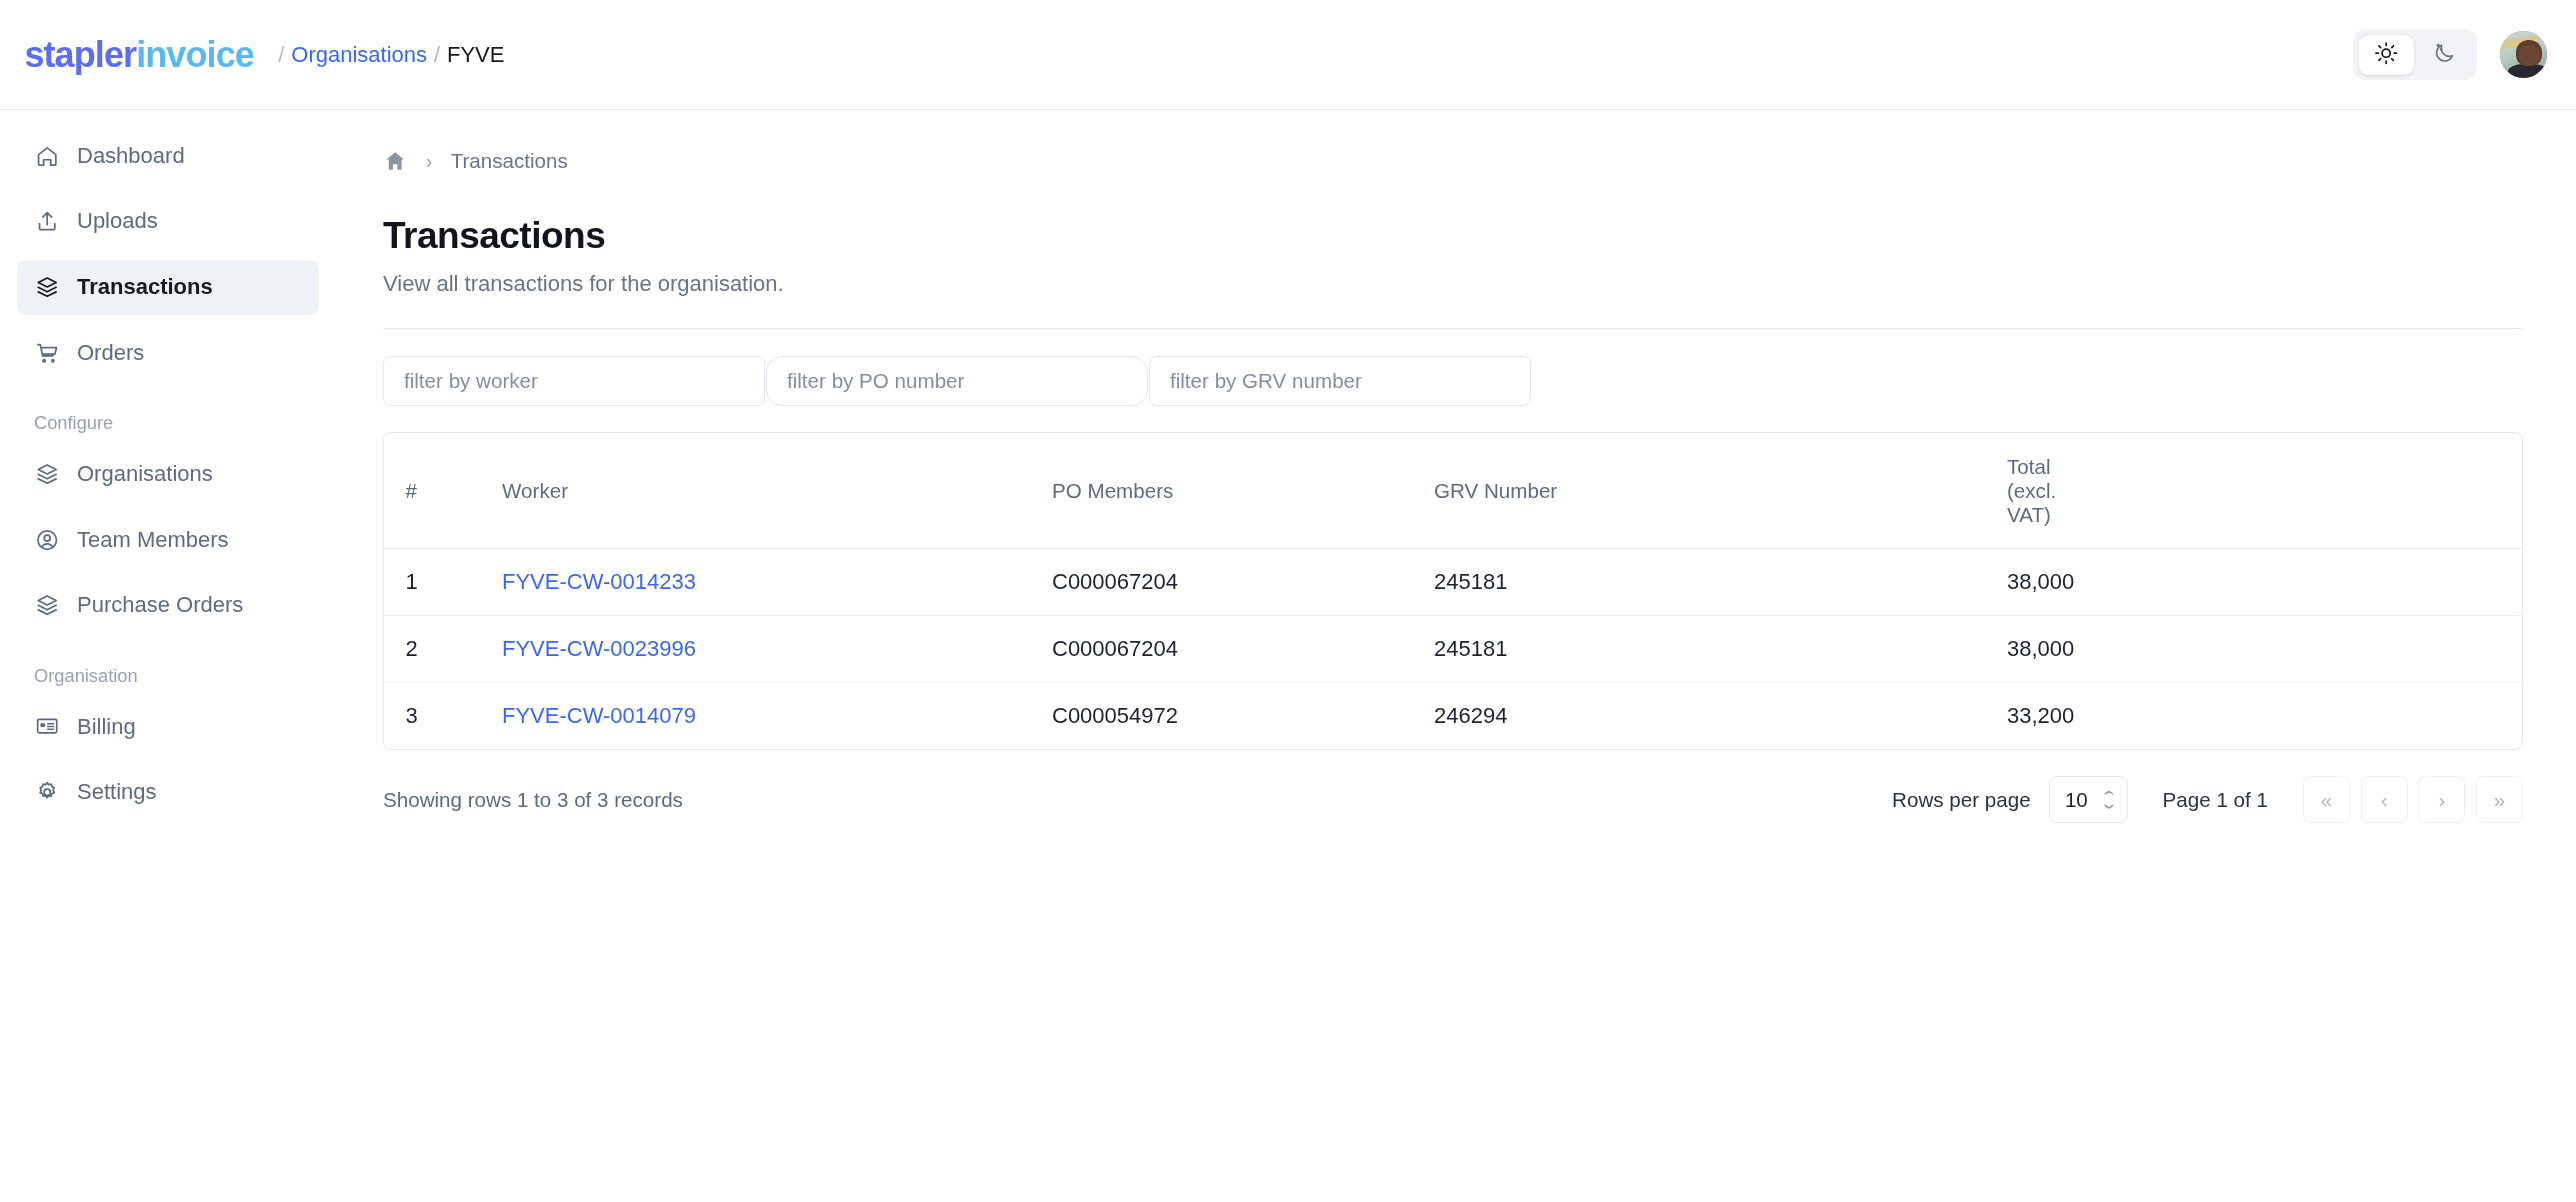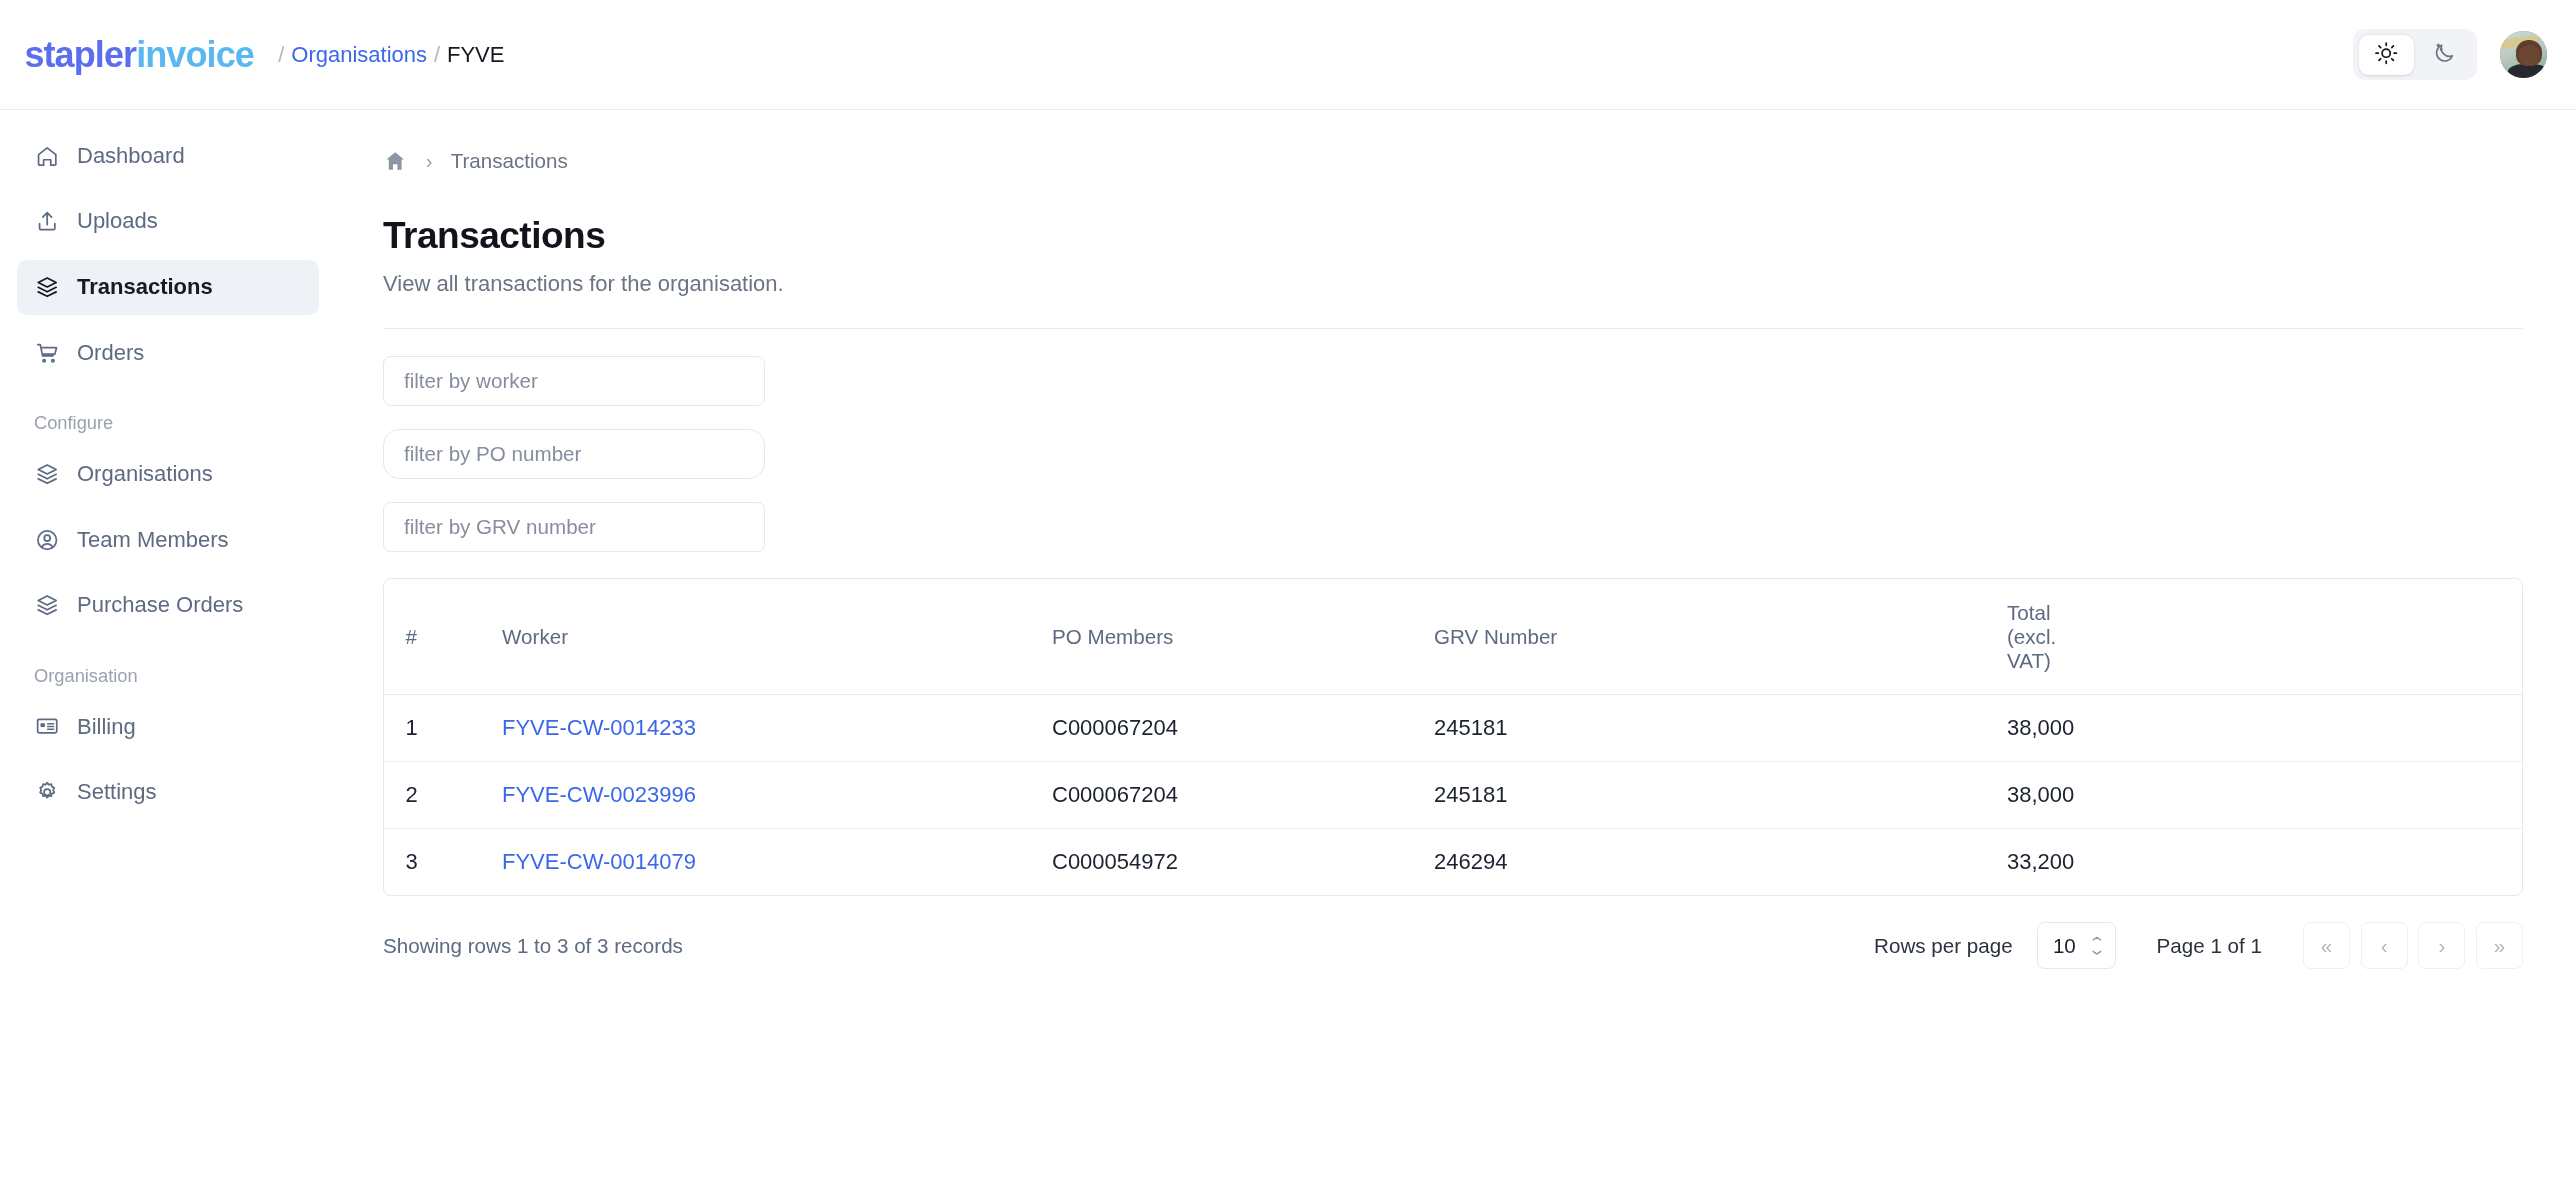--- a/index.html
+++ b/index.html
@@ -127,21 +127,21 @@
     margin-top: 13.8px;
     font-size: 22px;
     color: #6b7484;
   }
   .divider {
     margin-top: 31px;
     border-bottom: 0.8px solid #e8ebf0;
   }
 
   
-  .filters { display: flex; gap: 23px; margin-top: 27.5px; flex-direction: column; }
+  .filters { display: flex; gap: 1px; margin-top: 27.5px; }
   .filter-input {
     height: 50px;
     border: 0.8px solid #e3e7ee;
     border-radius: 7.6px;
     background: #fff;
     font-size: 20.6px;
     color: #2b3240;
     padding: 0 20px;
     font-family: inherit;
     outline: none;
@@ -187,21 +187,21 @@
 
   
   .tfoot {
     display: flex;
     align-items: center;
     margin-top: 26px;
     font-size: 20.6px;
     color: #5d6a82;
   }
   .showing { }
-  .pager { margin-left: auto; display: flex; align-items: center; gap: 24px; }
+  .pager { margin-left: auto; display: flex; align-items: center; gap: 18px; }
   .rpp-label { font-size: 20.6px; color: #2b3240; font-weight: 500; }
   .rpp-select {
     position: relative;
     width: 79px; height: 47px;
     border: 0.8px solid #e3e7ee;
     border-radius: 7.6px;
     background: #fff;
     display: flex; align-items: center;
     padding-left: 15.3px;
     font-size: 20.6px;

